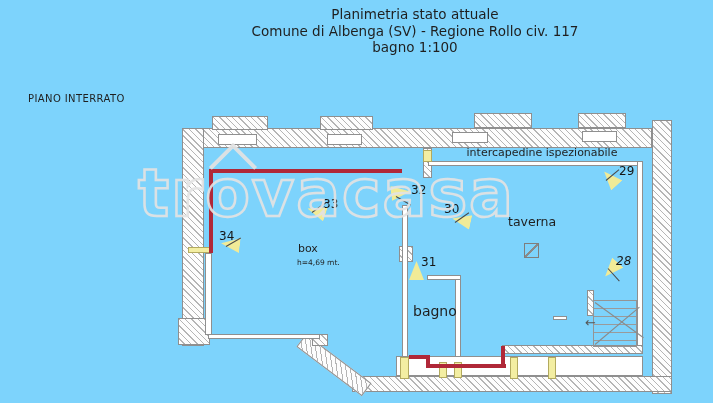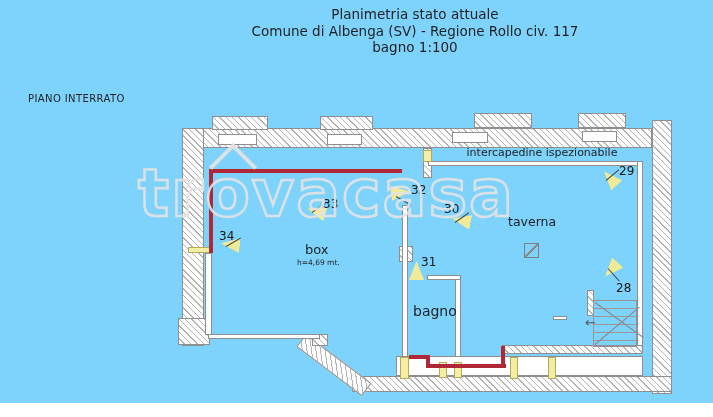--- a/index.html
+++ b/index.html
@@ -95,28 +95,28 @@
 
   <div class="red" style="left:209px;top:169px;width:193px;height:4px;"></div>
   <div class="red" style="left:209px;top:169px;width:4px;height:84px;"></div>
   <div class="red" style="left:409px;top:355px;width:21px;height:4px;"></div>
   <div class="red" style="left:426px;top:355px;width:4px;height:13px;"></div>
   <div class="red" style="left:426px;top:364px;width:80px;height:4px;"></div>
   <div class="red" style="left:501px;top:346px;width:4px;height:22px;"></div>
 
   <div class="lbl" style="left:437px;top:146px;width:210px;text-align:center;font-size:11px;">intercapedine ispezionabile</div>
   <div class="lbl" style="left:508px;top:214px;font-size:12.5px;">taverna</div>
-  <div class="lbl" style="left:305px;top:242px;font-size:13px;">box</div>
+  <div class="lbl" style="left:298px;top:242px;font-size:11px;">box</div>
   <div class="lbl" style="left:297px;top:258px;font-size:7.5px;">h=4,69 mt.</div>
   <div class="lbl" style="left:413px;top:303px;font-size:14px;">bagno</div>
 
   <div>
     <div class="tri" style="left:602px;top:262px;transform:rotate(132deg);"></div>
     <div class="tail" style="left:608px;top:268px;transform:rotate(48deg);"></div>
-    <div class="num" style="left:616px;top:281px;">28</div>
+    <div class="num" style="left:616px;top:254px;font-style:italic;">28</div>
   </div>
   <div>
     <div class="tri" style="left:601px;top:171px;transform:rotate(-132deg);"></div>
     <div class="tail" style="left:606px;top:180px;transform:rotate(-40deg);"></div>
     <div class="num" style="left:619px;top:164px;">29</div>
   </div>
   <div>
     <div class="tri" style="left:452px;top:213px;transform:rotate(192deg);"></div>
     <div class="tail" style="left:455px;top:222px;transform:rotate(-35deg);"></div>
     <div class="num" style="left:444px;top:202px;">30</div>

